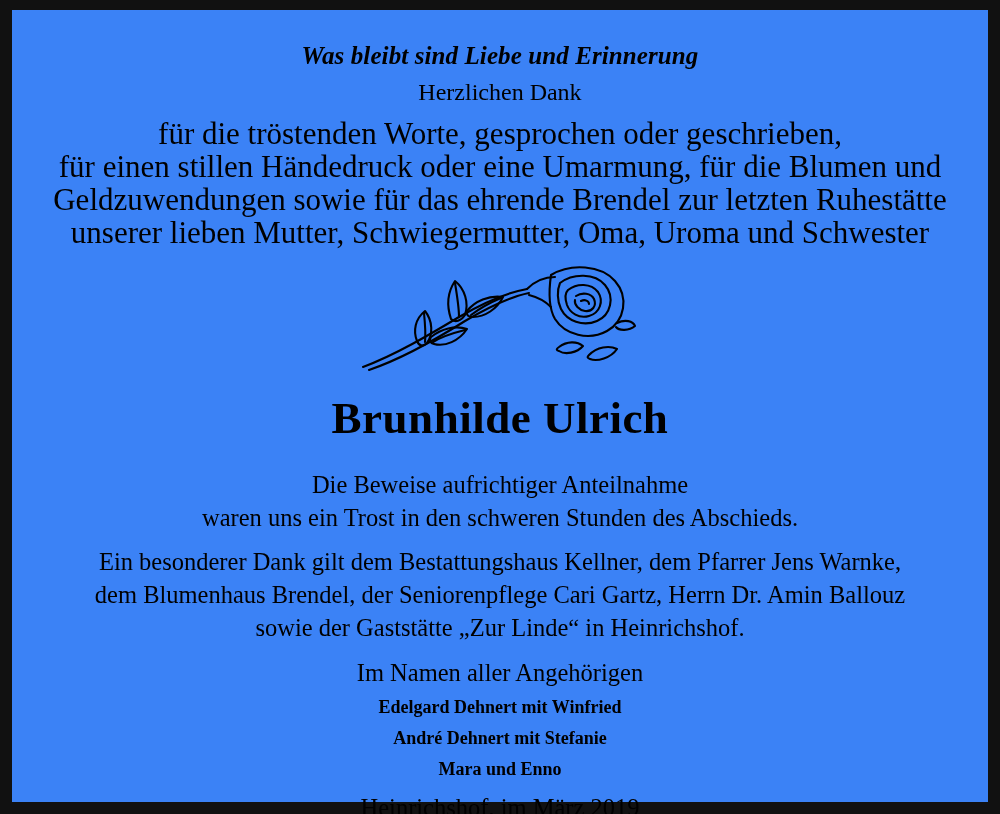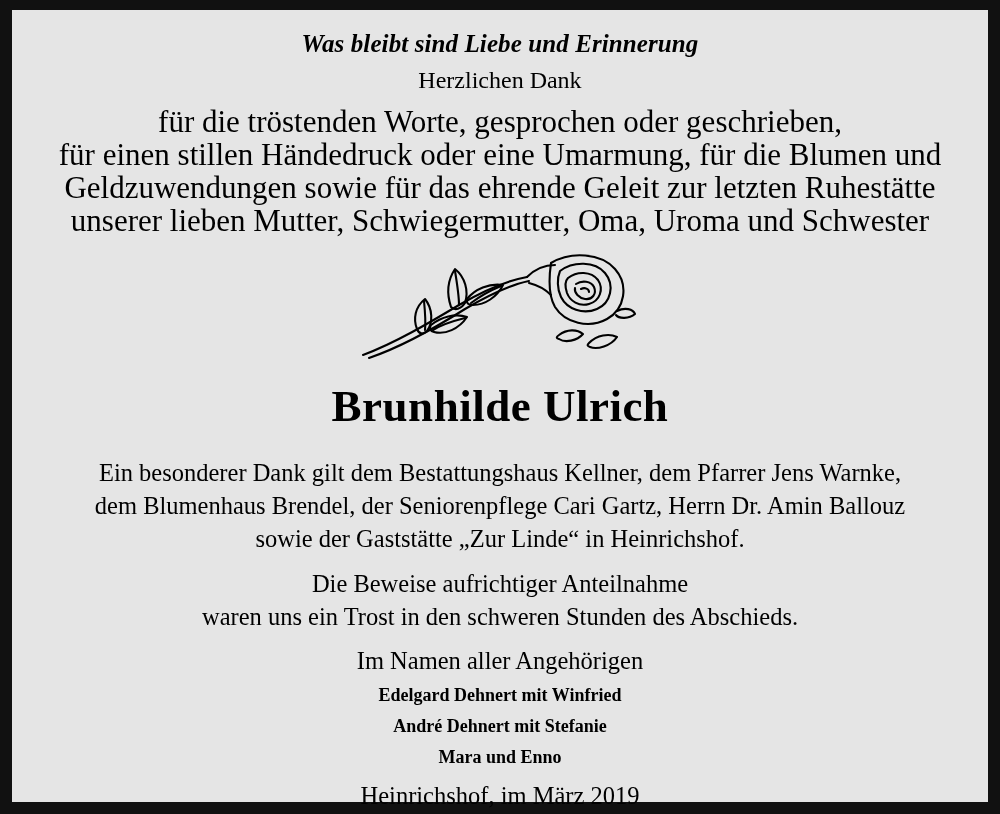--- a/index.html
+++ b/index.html
@@ -19,23 +19,23 @@
     width: 1000px;
     height: 814px;
     background: #111111;
     box-sizing: border-box;
     padding: 10px 12px 12px 12px;
   }
   .card {
     position: relative;
     width: 100%;
     height: 100%;
-    background: #e5e5e5;
+    background: #3b82f6;
     box-sizing: border-box;
-    padding: 20px 30px 16px 30px;
+    padding: 32px 30px 16px 30px;
     display: flex;
     flex-direction: column;
     align-items: center;
   }
   .line {
     text-align: center;
     width: 100%;
   }
   .headline {
     font-weight: bold;
@@ -101,21 +101,21 @@
 <div class="page">
   <div class="card">
 
     <div class="line headline">Was bleibt sind Liebe und Erinnerung</div>
 
     <div class="line thanks">Herzlichen Dank</div>
 
     <div class="line intro">
       <div>für die tröstenden Worte, gesprochen oder geschrieben,</div>
       <div>für einen stillen Händedruck oder eine Umarmung, für die Blumen und</div>
-      <div>Geldzuwendungen sowie für das ehrende Geleit zur letzten Ruhestätte</div>
+      <div>Geldzuwendungen sowie für das ehrende Brendel zur letzten Ruhestätte</div>
       <div>unserer lieben Mutter, Schwiegermutter, Oma, Uroma und Schwester</div>
     </div>
 
     <div class="ornament">
       <svg class="rose" width="290" height="118" viewBox="0 0 290 118" fill="none" stroke="#000000" stroke-width="2.1" stroke-linecap="round" stroke-linejoin="round">
 
         <path d="M8 104 C40 92 74 72 104 54 C128 40 150 30 172 26"></path>
         <path d="M14 107 C46 96 80 77 110 58 C134 44 154 34 174 30"></path>
 
         <path d="M96 56 C92 44 92 30 100 18 C110 26 114 40 110 52 C106 58 100 60 96 56 Z"></path>
@@ -138,29 +138,29 @@
         <path d="M226 38 C230 36 234 38 234 41"></path>
 
         <path d="M204 84 C212 78 222 78 228 83 C222 90 210 92 204 88 C201 87 201 86 204 84 Z"></path>
         <path d="M234 92 C242 84 254 82 262 86 C256 95 242 99 235 96 C232 95 232 94 234 92 Z"></path>
         <path d="M262 60 C270 56 278 58 280 63 C274 68 264 68 261 64"></path>
       </svg>
     </div>
 
     <div class="line name">Brunhilde Ulrich</div>
 
+    <div class="line para1">
+      <div>Die Beweise aufrichtiger Anteilnahme</div>
+      <div>waren uns ein Trost in den schweren Stunden des Abschieds.</div>
+    </div>
+
     <div class="line para2">
       <div>Ein besonderer Dank gilt dem Bestattungshaus Kellner, dem Pfarrer Jens Warnke,</div>
       <div>dem Blumenhaus Brendel, der Seniorenpflege Cari Gartz, Herrn Dr. Amin Ballouz</div>
       <div>sowie der Gaststätte „Zur Linde“ in Heinrichshof.</div>
-    </div>
-
-    <div class="line para1">
-      <div>Die Beweise aufrichtiger Anteilnahme</div>
-      <div>waren uns ein Trost in den schweren Stunden des Abschieds.</div>
     </div>
 
     <div class="line onbehalf">Im Namen aller Angehörigen</div>
 
     <div class="line family">
       <div>Edelgard Dehnert mit Winfried</div>
       <div>André Dehnert mit Stefanie</div>
       <div>Mara und Enno</div>
     </div>
 

